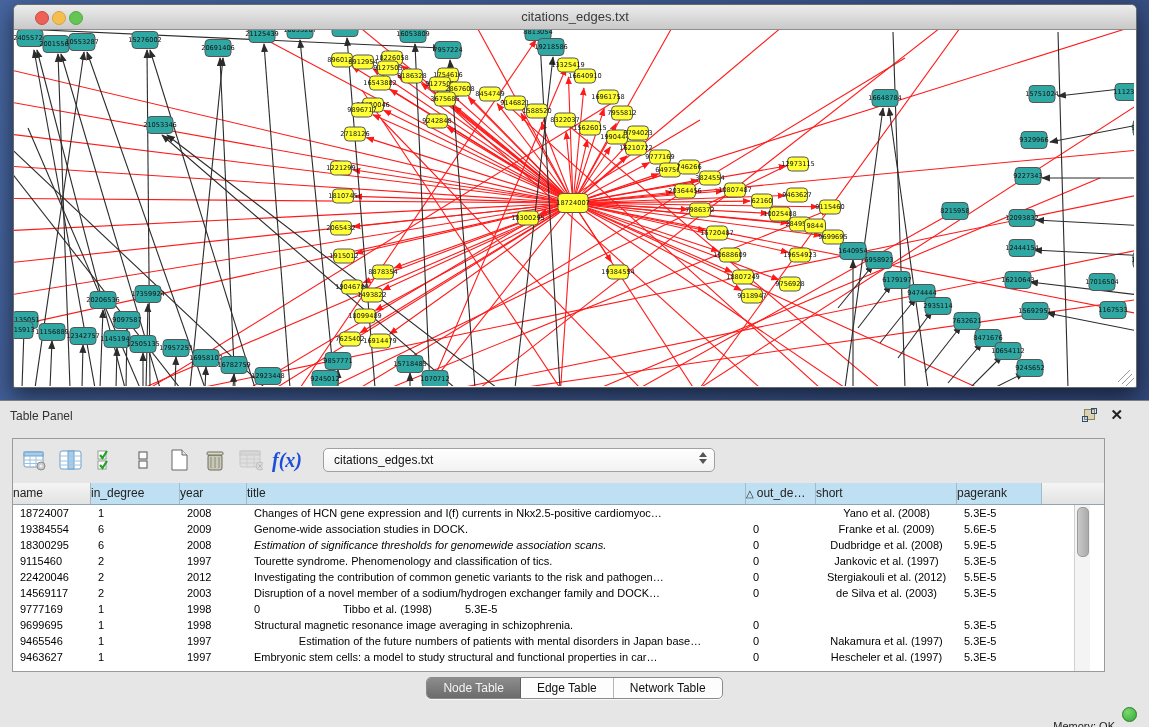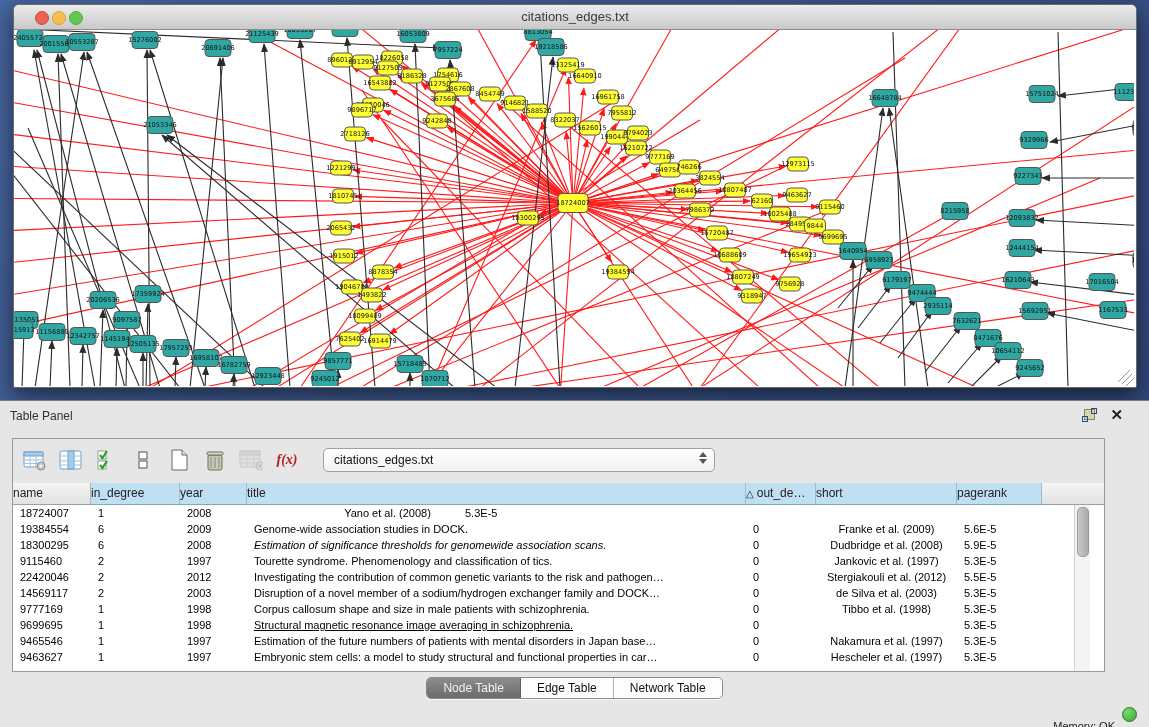--- a/index.html
+++ b/index.html
@@ -27,21 +27,21 @@
   .panel-icons{position:absolute;right:26px;top:7px;display:flex;gap:14px;align-items:center;}
   .float-ic{width:14px;height:14px;position:relative;}
   .float-ic .sq1{position:absolute;left:2px;top:1px;width:9px;height:9px;border:1px solid #8c845a;background:#d9d3b4;}
   .float-ic .sq2{position:absolute;left:0;top:8px;width:4px;height:4px;border:1px solid #2e4a78;}
   .float-ic .sq3{position:absolute;left:9px;top:0px;width:4px;height:4px;border:1px solid #2e4a78;}
   .close-ic{font-size:15px;font-weight:bold;color:#222;line-height:14px;}
   .content-box{position:absolute;left:12px;top:37px;width:1091px;height:232px;
     border:1px solid #9a9a9a;background:#e6e6e6;}
   .toolbar{position:relative;height:42px;display:flex;align-items:center;padding-left:10px;gap:12px;}
   .tb-ic{width:24px;height:24px;display:flex;align-items:center;justify-content:center;}
-  .fx{font-family:"Liberation Serif",serif;font-style:italic;font-weight:bold;font-size:14px;color:#b91c1c;}
+  .fx{font-family:"Liberation Serif",serif;font-style:italic;font-weight:bold;font-size:20px;color:#1d4ed8;}
   .combo{margin-left:12px;width:390px;height:22px;border:1px solid #a0a0a0;border-radius:5px;
     background:linear-gradient(#fff,#f2f2f2);display:flex;align-items:center;position:relative;}
   .combo .val{font-size:12px;color:#111;padding-left:10px;}
   .combo .arrows{position:absolute;right:7px;top:3px;display:flex;flex-direction:column;gap:2px;}
   .combo .up{width:0;height:0;border-left:4px solid transparent;border-right:4px solid transparent;border-bottom:5px solid #555;}
   .combo .dn{width:0;height:0;border-left:4px solid transparent;border-right:4px solid transparent;border-top:5px solid #555;}
   .tbl{position:absolute;left:0;top:44px;right:0;bottom:0;background:#fff;overflow:hidden;}
   .thead{display:flex;height:21px;border-bottom:1px solid #8fa6b2;}
   .th{box-sizing:border-box;font-size:12px;color:#222;line-height:20px;
     background:#bfe0f2;border-right:1px solid #9fbccb;overflow:hidden;white-space:nowrap;}
@@ -790,20 +790,21 @@
           <div class="th" style="width: 70px;"><span class="sort">△</span><span>out_de…</span></div>
           <div class="th" style="width: 141px;"><span>short</span></div>
           <div class="th" style="width: 85px;"><span>pagerank</span></div>
           <div class="th gray" style="flex: 1 1 0%; border-right: none;"></div>
         </div>
       <div id="tbody">
           <div class="trow">
             <div class="td" style="width: 78px;">18724007</div>
             <div class="td" style="width: 89px;">1</div>
             <div class="td" style="width: 67px;">2008</div>
+            <div class="td" style="width: 499px;">Changes of HCN gene expression and I(f) currents in Nkx2.5-positive cardiomyoc…</div>
             <div class="td" style="width: 70px; margin-top: 29px;">49</div>
             <div class="td center" style="width: 141px;">Yano et al. (2008)</div>
             <div class="td" style="width: 85px;">5.3E-5</div>
           </div>
           <div class="trow">
             <div class="td" style="width: 78px;">19384554</div>
             <div class="td" style="width: 89px;">6</div>
             <div class="td" style="width: 67px;">2009</div>
             <div class="td" style="width: 499px;">Genome-wide association studies in DOCK.</div>
             <div class="td" style="width: 70px;">0</div>
@@ -843,39 +844,38 @@
             <div class="td" style="width: 67px;">2003</div>
             <div class="td" style="width: 499px;">Disruption of a novel member of a sodium/hydrogen exchanger family and DOCK…</div>
             <div class="td" style="width: 70px;">0</div>
             <div class="td center" style="width: 141px;">de Silva et al. (2003)</div>
             <div class="td" style="width: 85px;">5.3E-5</div>
           </div>
           <div class="trow">
             <div class="td" style="width: 78px;">9777169</div>
             <div class="td" style="width: 89px;">1</div>
             <div class="td" style="width: 67px;">1998</div>
-            <div class="td" style="width: 499px;">Corpus callosum shape and size in male patients with schizophrenia.</div>
             <div class="td" style="width: 70px;">0</div>
             <div class="td center" style="width: 141px;">Tibbo et al. (1998)</div>
             <div class="td" style="width: 85px;">5.3E-5</div>
           </div>
           <div class="trow">
             <div class="td" style="width: 78px;">9699695</div>
             <div class="td" style="width: 89px;">1</div>
             <div class="td" style="width: 67px;">1998</div>
-            <div class="td" style="width: 499px; text-decoration: underline;">Structural magnetic resonance image averaging in schizophrenia.</div>
+            <div class="td" style="width: 499px;">Structural magnetic resonance image averaging in schizophrenia.</div>
             <div class="td" style="width: 70px;">0</div>
             <div class="td center" style="width: 141px; margin-top: 25px;">Wolkin et al. (1998)</div>
             <div class="td" style="width: 85px;">5.3E-5</div>
           </div>
           <div class="trow">
             <div class="td" style="width: 78px;">9465546</div>
             <div class="td" style="width: 89px;">1</div>
             <div class="td" style="width: 67px;">1997</div>
-            <div class="td" style="width: 499px;">Estimation of the future numbers of patients with mental disorders in Japan base…</div>
+            <div class="td" style="width: 499px; text-align: center;">Estimation of the future numbers of patients with mental disorders in Japan base…</div>
             <div class="td" style="width: 70px;">0</div>
             <div class="td center" style="width: 141px;">Nakamura et al. (1997)</div>
             <div class="td" style="width: 85px;">5.3E-5</div>
           </div>
           <div class="trow">
             <div class="td" style="width: 78px;">9463627</div>
             <div class="td" style="width: 89px;">1</div>
             <div class="td" style="width: 67px;">1997</div>
             <div class="td" style="width: 499px;">Embryonic stem cells: a model to study structural and functional properties in car…</div>
             <div class="td" style="width: 70px;">0</div>

